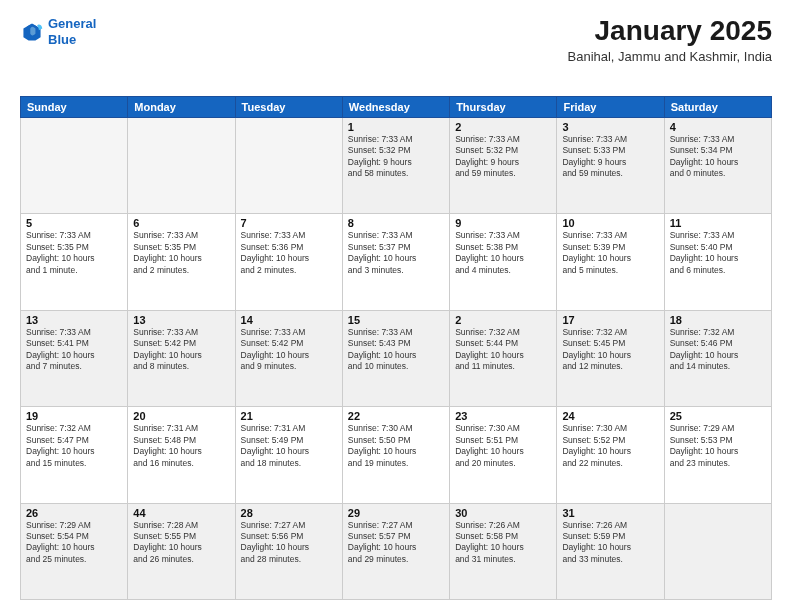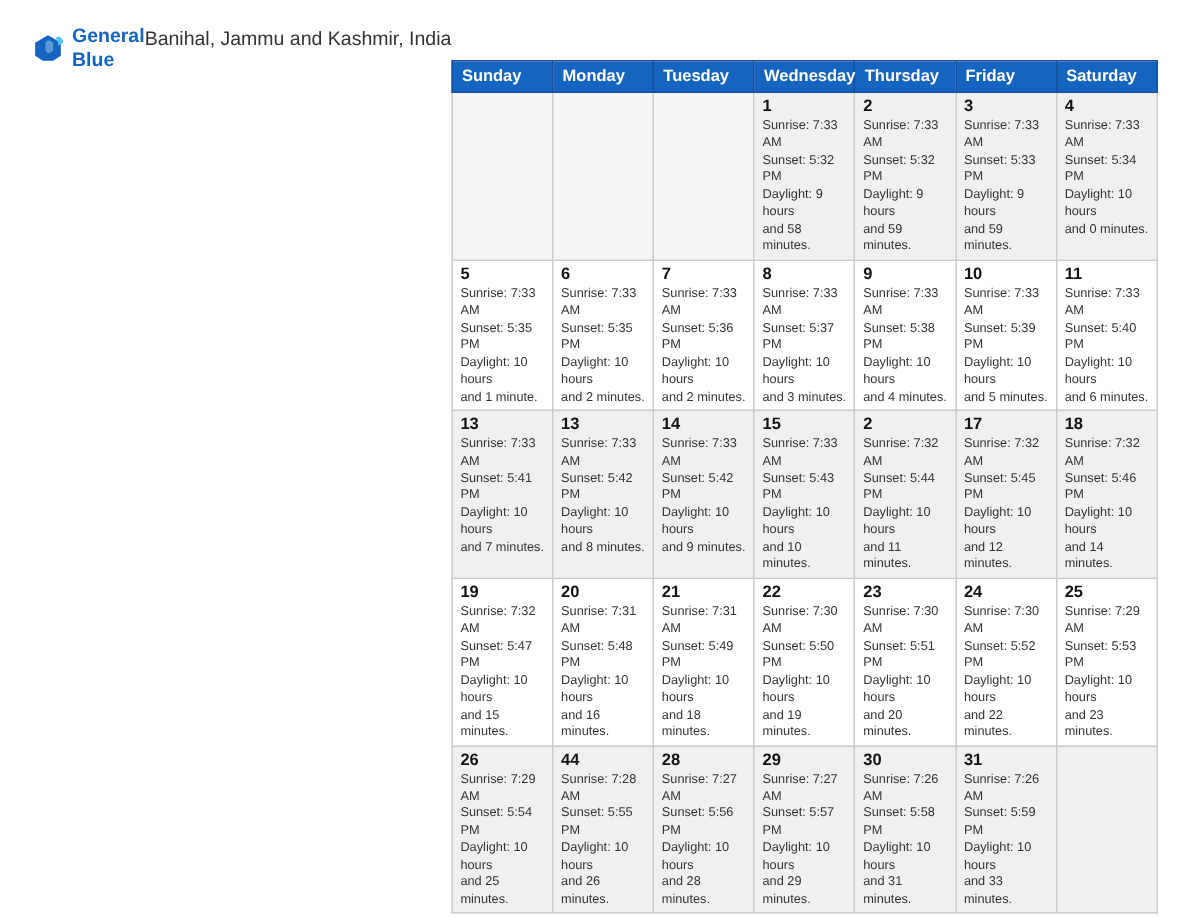--- a/index.html
+++ b/index.html
@@ -8,21 +8,21 @@
       background: #fff;
       width: 792px;
       height: 612px;
       overflow: hidden;
     }
     .page {
       width: 792px;
       height: 612px;
       padding: 16px 20px 12px 20px;
       display: flex;
-      flex-direction: row;
+      flex-direction: column;
     }
     .header {
       display: flex;
       align-items: flex-start;
       justify-content: space-between;
       margin-bottom: 8px;
     }
     .logo {
       display: flex;
       align-items: center;
@@ -119,20 +119,21 @@
         <path d="M8,8 Q14,2 20,8 L20,16 Q14,22 8,16 Z" fill="#1565c0"></path>
         <path d="M12,10 Q14,6 18,10 L18,16 Q14,20 12,16 Z" fill="#5b9bd5"></path>
         <path d="M20,6 C22,4 26,6 26,10 L22,12 C22,9 21,8 20,6Z" fill="#4fc3f7"></path>
       </svg>
       <div class="logo-text">
         <div><span>General</span></div>
         <div><span>Blue</span></div>
       </div>
     </div>
     <div class="title-block">
+      <div class="main-title">January 2025</div>
       <div class="subtitle">Banihal, Jammu and Kashmir, India</div>
     </div>
   </div>
 
   <table class="calendar">
     <thead>
       <tr>
       <th>Sunday</th>
           <th>Monday</th>
           <th>Tuesday</th>

